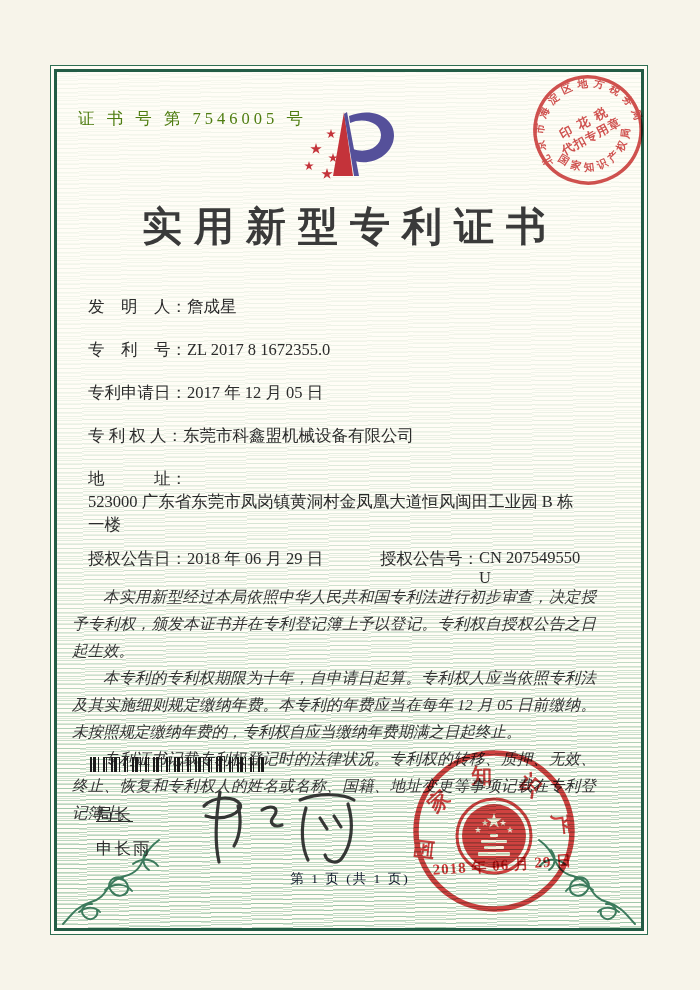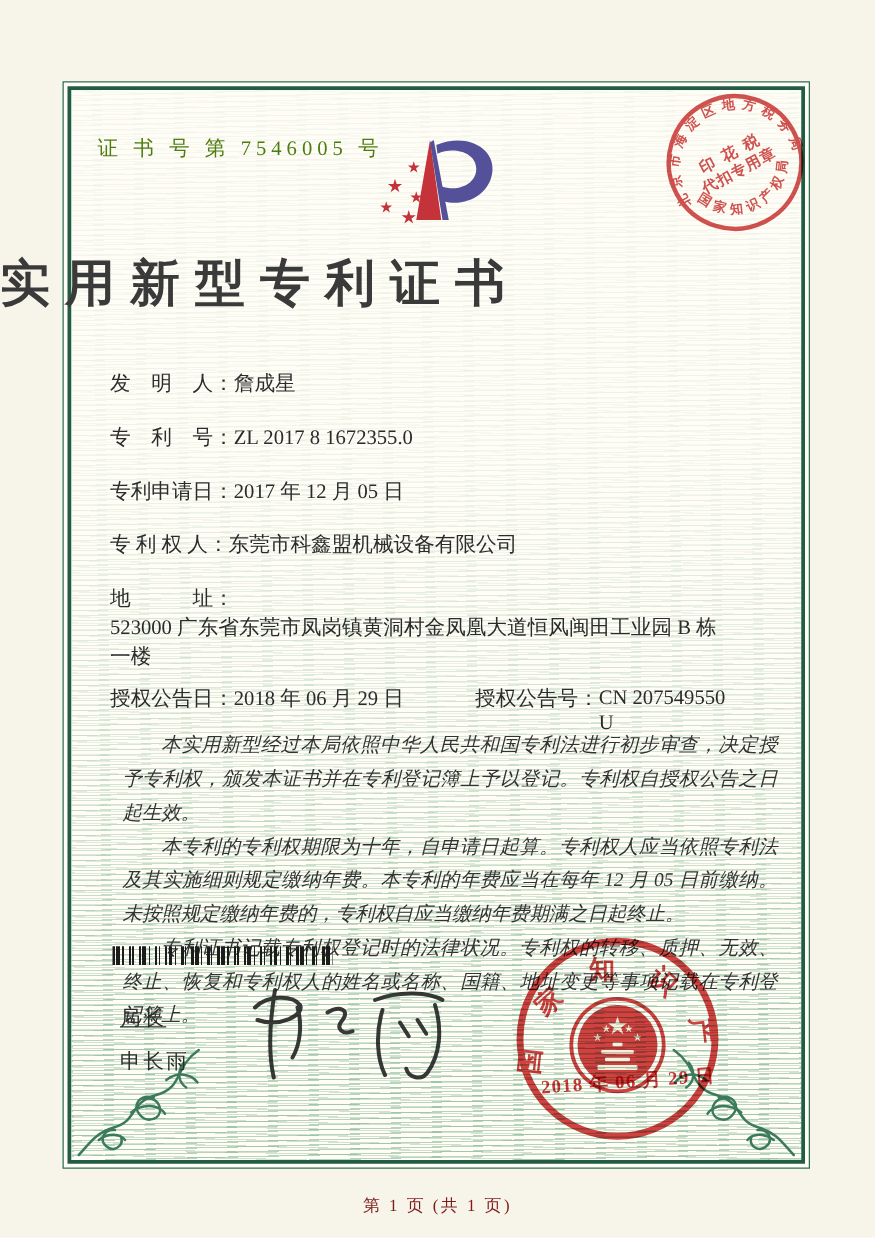--- a/index.html
+++ b/index.html
@@ -27,34 +27,34 @@
     -webkit-mask-image:linear-gradient(to bottom, rgba(0,0,0,.14) 0%, rgba(0,0,0,.20) 35%, rgba(0,0,0,.55) 62%, rgba(0,0,0,.95) 85%, rgba(0,0,0,1) 100%);
     mask-image:linear-gradient(to bottom, rgba(0,0,0,.14) 0%, rgba(0,0,0,.20) 35%, rgba(0,0,0,.55) 62%, rgba(0,0,0,.95) 85%, rgba(0,0,0,1) 100%);
   }
   .corner-ornament{position:absolute;bottom:2px;width:104px;height:92px;}
   .corner-ornament.left{left:2px;}
   .corner-ornament.right{right:2px;transform:scaleX(-1);}
   
   .cert-no{position:absolute;left:78px;top:108px;font-size:16.5px;letter-spacing:4px;color:#4d7c0f;}
   .logo{position:absolute;left:297px;top:106px;width:106px;height:92px;}
   .title{
-    position:absolute;left:0;top:199px;width:100%;text-align:left;
+    position:absolute;left:0;top:199px;width:100%;text-align:center;
     font-size:40px;font-weight:bold;letter-spacing:12px;color:#3a3a3a;
   }
   
   .fields{position:absolute;left:88px;top:295px;width:500px;font-size:16.5px;}
   .frow{margin-bottom:20px;line-height:23px;display:flex;}
   .flabel{white-space:pre;flex:0 0 auto;}
   .fvalue{flex:1 1 auto;}
   .frow.addr{margin-bottom:12px;flex-direction:column;}
   .grant-row{display:flex;justify-content:flex-end;}
   .grant-left{flex:0 0 292px;display:flex;}
   .grant-right{flex:1 1 auto;display:flex;}
   
-  .body-text{position:absolute;left:98px;top:583px;width:524px;}
+  .body-text{position:absolute;left:72px;top:583px;width:524px;}
   .body-text p{
     margin:0;font-size:15.5px;line-height:27px;text-indent:2em;
     font-style:italic;color:#333;text-align:justify;
   }
   
   .barcode{
     position:absolute;left:90px;top:757px;width:176px;height:15px;
     background:repeating-linear-gradient(90deg,
       #1c1c1c 0 2px, transparent 2px 3px,
       #1c1c1c 3px 6px, transparent 6px 8px,
@@ -64,21 +64,21 @@
   }
   .director-title{position:absolute;left:96px;top:804px;font-size:16.5px;letter-spacing:2px;text-decoration:underline;}
   .director-name{position:absolute;left:96px;top:838px;font-size:16.5px;letter-spacing:2px;}
   .signature{position:absolute;left:196px;top:776px;width:185px;height:95px;}
   .seal{position:absolute;left:411px;top:748px;width:166px;height:166px;mix-blend-mode:multiply;opacity:.96;}
   .seal-date{
     position:absolute;left:420px;top:856px;width:165px;text-align:center;
     font-size:15px;color:#cf3a3a;letter-spacing:1px;transform:rotate(-4deg);
     mix-blend-mode:multiply;font-weight:bold;white-space:nowrap;
   }
-  .footer{position:absolute;left:0;top:956px;width:100%;text-align:center;font-size:13.5px;color:#7f1d1d;letter-spacing:2px;}
+  .footer{position:absolute;left:0;top:870px;width:100%;text-align:center;font-size:13.5px;color:#0f172a;letter-spacing:2px;}
   
   .tax-stamp{
     position:absolute;left:528px;top:70px;width:120px;height:120px;
     transform:rotate(-28deg);mix-blend-mode:multiply;opacity:.93;
   }
   text{font-family:"Liberation Serif","DejaVu Serif",serif;}
 </style>
 </head>
 <body>
 

